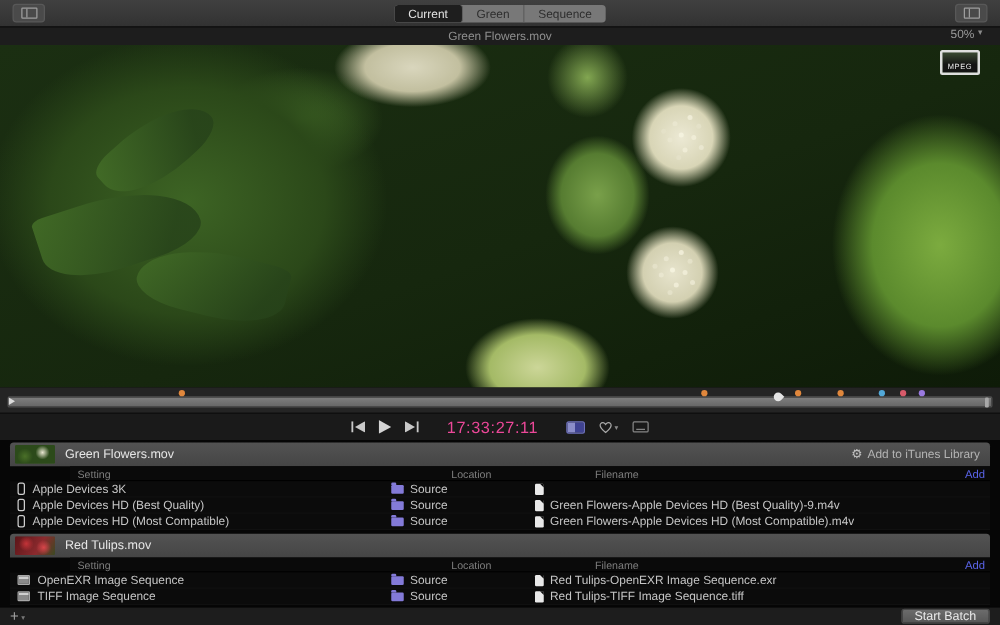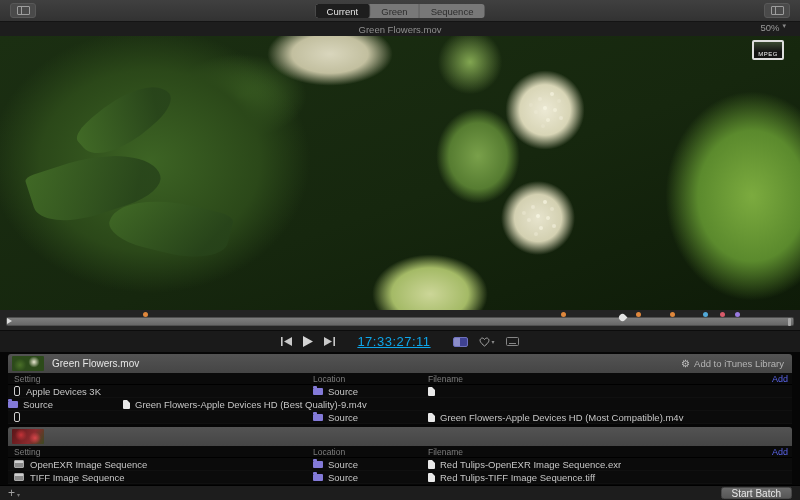--- a/index.html
+++ b/index.html
@@ -66,21 +66,21 @@
     transform:rotate(-135deg); margin-left:-3px; }
   .playhead { position:absolute; left:7px; top:8px; width:0; height:0;
     border-left:5px solid #dcdcdc; border-top:3.5px solid transparent; border-bottom:3.5px solid transparent; }
   .end-cap { position:absolute; right:9px; top:8px; width:3px; height:8px; background:#a8a8a8; border-radius:1px; }
 
   
   .transport { flex:0 0 22px; height:22px; background:#1a1a1a; border-top:1px solid #0c0c0c;
     display:flex; align-items:center; justify-content:center; gap:11px; }
   .tr-btn { display:flex; align-items:center; justify-content:center; }
   .tr-btn svg { display:block; }
-  .timecode { font-size:13px; color:#0ea5e9; letter-spacing:.5px; margin:0 11px;text-decoration:underline; }
+  .timecode { font-size:13px; color:#ec4899; letter-spacing:.5px; margin:0 11px; }
   .cmp-icon { width:15px; height:10px; border-radius:2px; border:1px solid #6e71be;
     background:linear-gradient(90deg,#8b8dc9 0 45%, #3f4292 45%); }
   .heart-wrap { display:flex; align-items:center; gap:2px; }
   .heart-wrap .chev { font-size:6px; color:#8a8a8a; }
   .disp-icon { width:13px; height:9px; border:1px solid #858585; border-radius:1.5px; position:relative; }
   .disp-icon::after { content:""; position:absolute; left:2px; right:2px; bottom:1px; height:1px; background:#858585; }
 
   
   .batch { flex:1 1 auto; background:#060606; overflow:hidden; padding-top:2px; }
   .job { margin:0 8px 3px 8px; }
@@ -92,21 +92,21 @@
       radial-gradient(9px 9px at 8px 9px, #4a7028 0%, #2c4a1a 70%),
       linear-gradient(120deg,#2d4a1c,#47702a); }
   .thumb.red-tulips { background:
       radial-gradient(8px 8px at 9px 6px, #c43338 0%, rgba(0,0,0,0) 75%),
       radial-gradient(8px 8px at 23px 9px, #d8454a 0%, rgba(0,0,0,0) 75%),
       linear-gradient(120deg,#5a1518,#8c2a2e 60%,#3a4a22); }
   .job-name { font-size:10px; color:#e6e6e6; flex:1 1 auto; }
   .job-action { display:flex; align-items:center; gap:4px; font-size:9.5px; color:#b4b4b4; }
   .gear { font-size:10px; color:#c2c2c2; line-height:10px; }
   .tbl-head { height:12px; background:#0a0a0a; display:flex; align-items:center;
-    font-size:8.5px; color:#7e7e7e; border-bottom:1px solid #000; }
+    font-size:8.5px; color:#7e7e7e; border-bottom:1px solid #000;margin-left:48px; }
   .rows { background:#0b0b0b; }
   .row { height:13px; display:flex; align-items:center; font-size:9.5px; color:#c6c6c6;
     border-bottom:1px solid rgba(255,255,255,0.025); }
   .col-setting  { flex:0 0 305px; padding-left:6px; display:flex; align-items:center; gap:6px; }
   .col-location { flex:0 0 115px; display:flex; align-items:center; gap:5px; }
   .col-filename { flex:1 1 auto; display:flex; align-items:center; gap:5px; }
   .col-add { flex:0 0 34px; text-align:right; padding-right:4px; color:#5a64e8; font-size:9px; }
   .icon { display:inline-block; flex:0 0 auto; }
   .icon.device-icon { width:6px; height:10px; border:1px solid #cfcfcf; border-radius:2px; }
   .icon.image-sequence-icon { width:10px; height:8px; border:1px solid #a8a8a8; border-radius:1px;
@@ -236,51 +236,57 @@
       <span class="icon folder-icon"></span>
       <span class="txt l-txt">Source</span>
     </span>
     <span class="col-filename">
       <span class="icon doc-icon"></span>
     </span>
     <span class="col-add"></span>
   </div>
 
   <div class="row">
+    <span class="col-setting">
+      <span class="icon s-icon device-icon"></span>
+      <span class="txt s-txt">Apple Devices HD (Best Quality)</span>
+    </span>
     <span class="col-location">
       <span class="icon folder-icon"></span>
       <span class="txt l-txt">Source</span>
     </span>
     <span class="col-filename">
       <span class="icon doc-icon"></span>
       <span class="txt f-txt">Green Flowers-Apple Devices HD (Best Quality)-9.m4v</span>
     </span>
     <span class="col-add"></span>
   </div>
 
   <div class="row">
     <span class="col-setting">
       <span class="icon s-icon device-icon"></span>
+      <span class="txt s-txt">Apple Devices HD (Most Compatible)</span>
     </span>
     <span class="col-location">
       <span class="icon folder-icon"></span>
       <span class="txt l-txt">Source</span>
     </span>
     <span class="col-filename">
       <span class="icon doc-icon"></span>
       <span class="txt f-txt">Green Flowers-Apple Devices HD (Most Compatible).m4v</span>
     </span>
     <span class="col-add"></span>
   </div>
 </div>
   </section>
 
   <section class="job">
     <div class="job-header">
       <div class="thumb red-tulips"></div>
+      <span class="job-name">Red Tulips.mov</span>
 
     </div>
     <div class="tbl-head">
       <span class="col-setting h-setting">Setting</span>
       <span class="col-location h-location">Location</span>
       <span class="col-filename h-filename">Filename</span>
       <span class="col-add add-link">Add</span>
     </div>
     <div class="rows">
   <div class="row">

